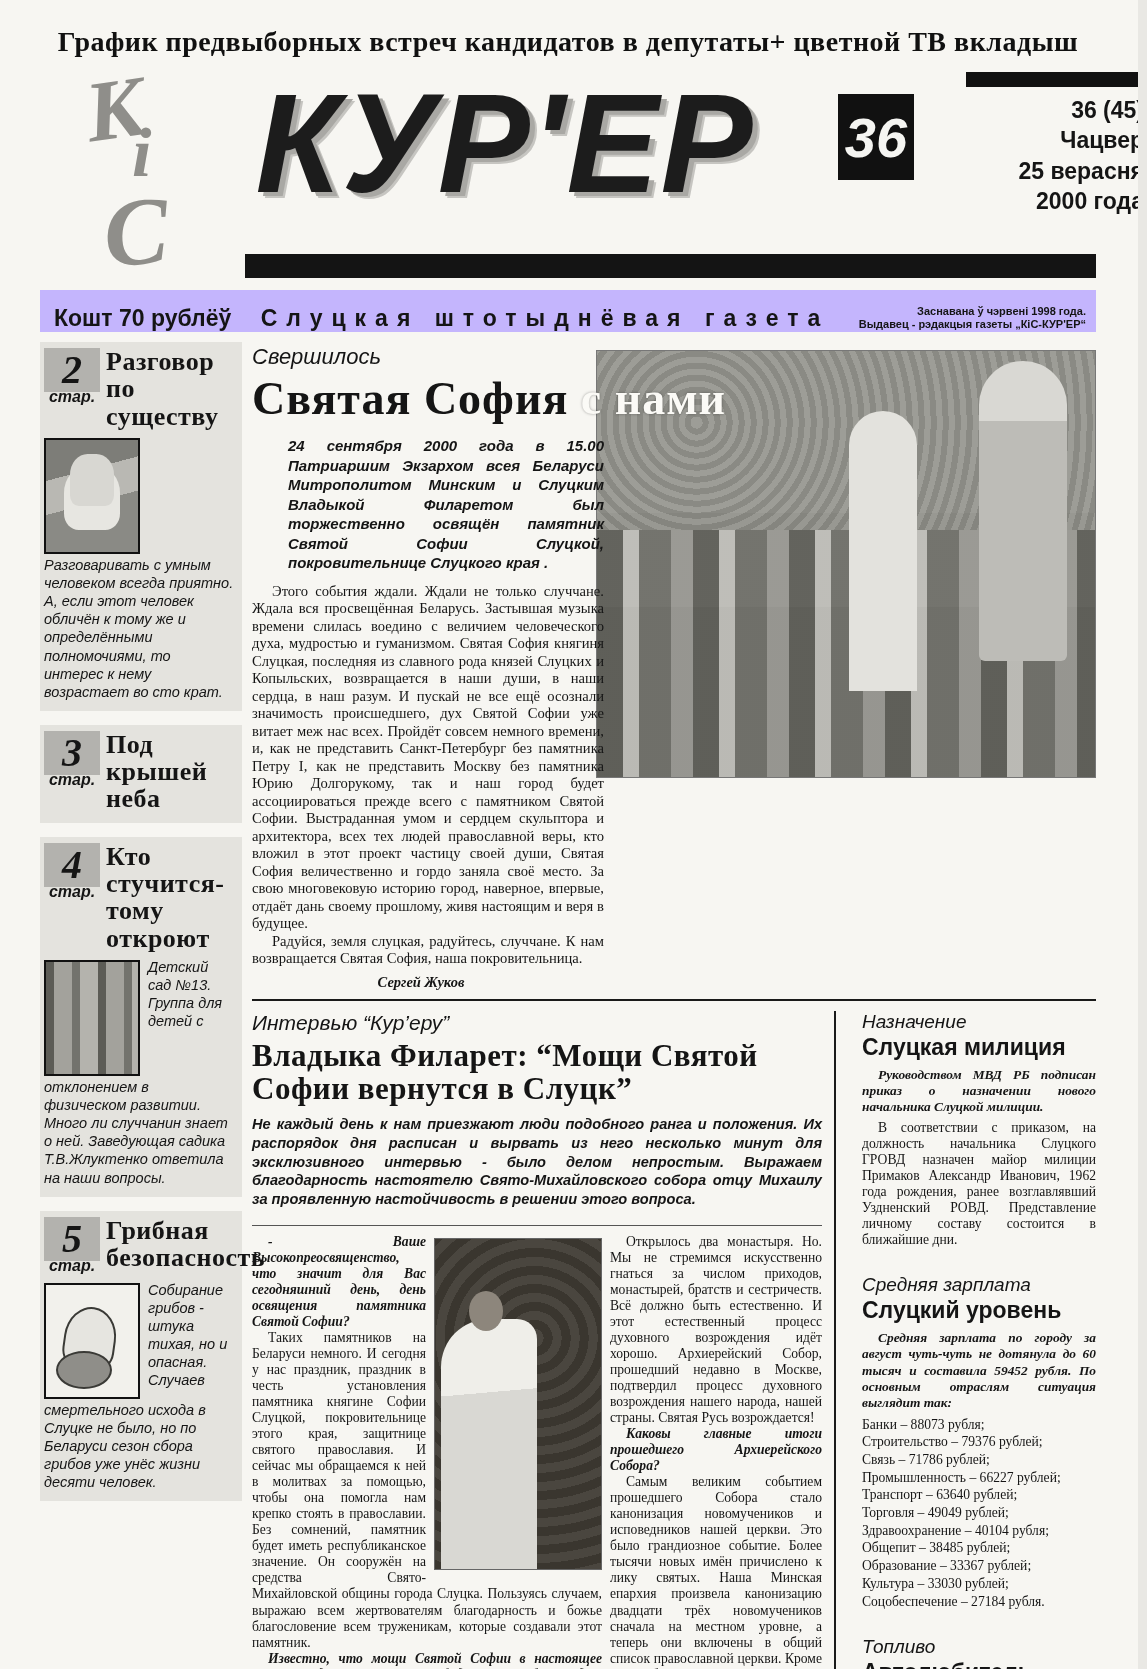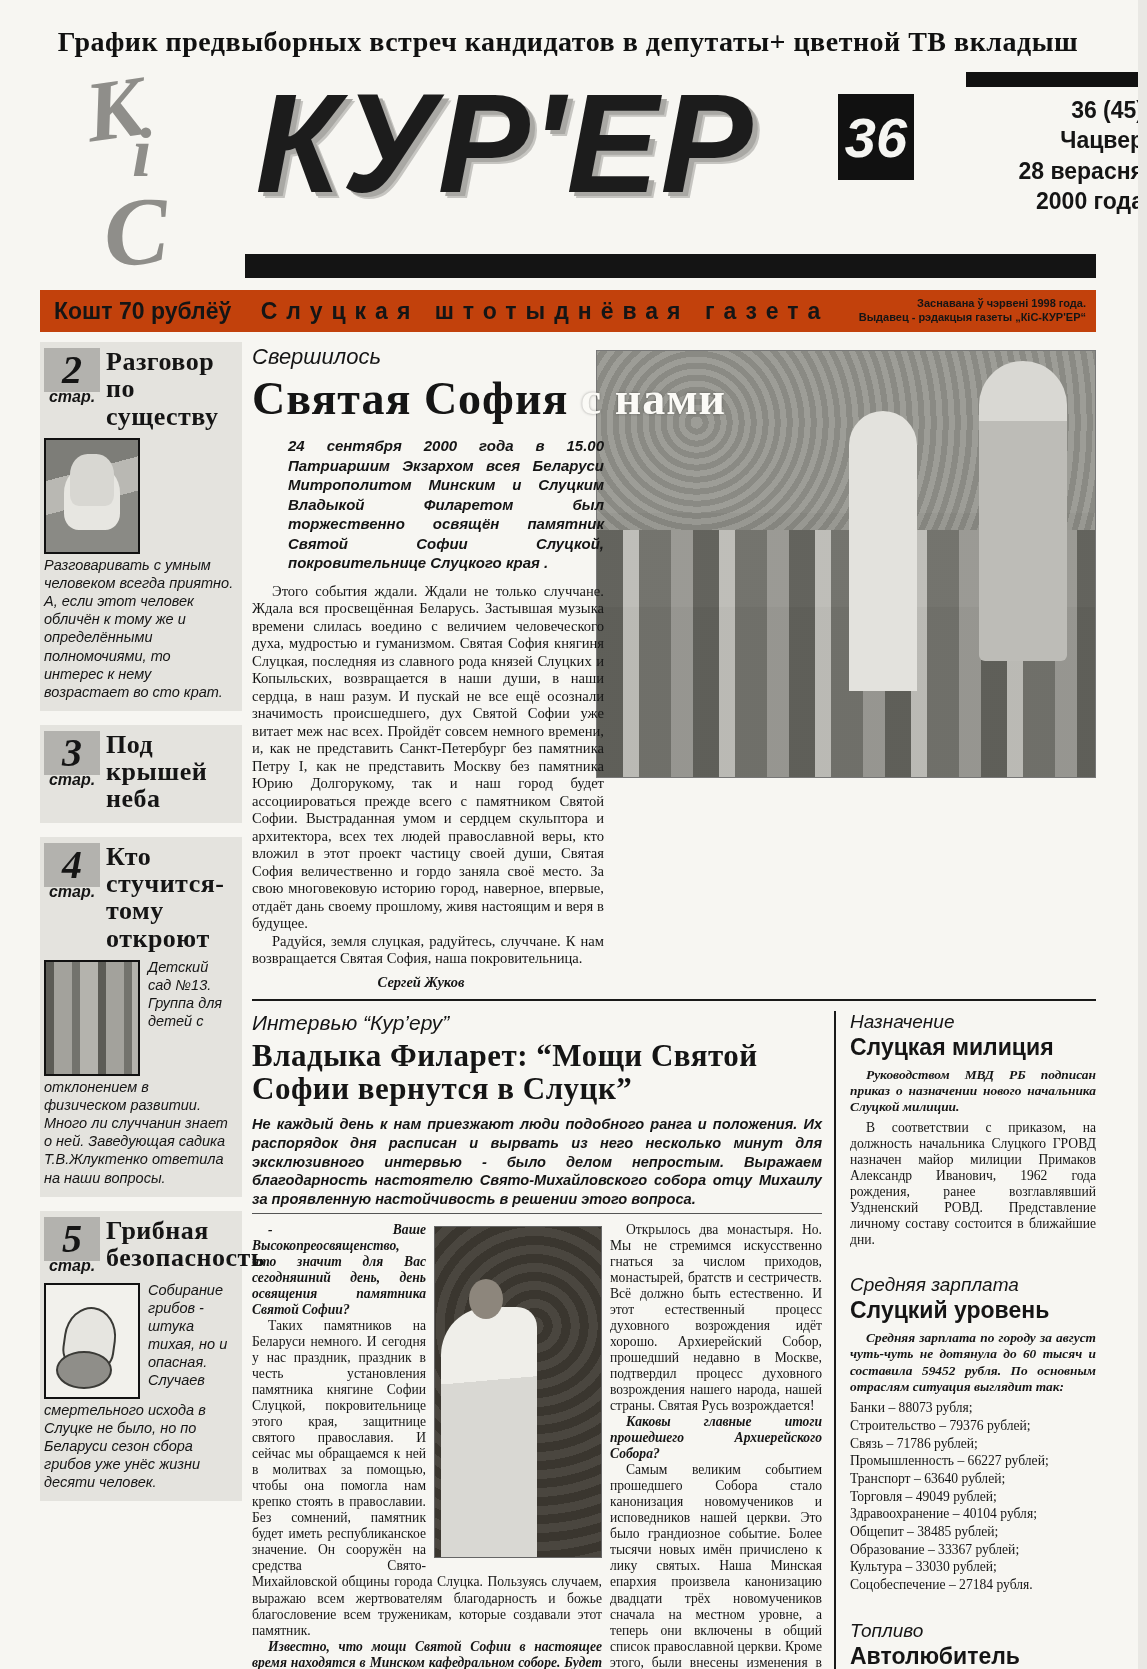--- a/index.html
+++ b/index.html
@@ -17,21 +17,21 @@
   .logo .lk { font-size:86px; left:6px; top:0; transform:rotate(-8deg); }
   .logo .li { font-size:70px; left:52px; top:52px; }
   .logo .ls { font-size:96px; left:24px; top:118px; transform:rotate(-4deg); }
   .mast-title { position:absolute; left:170px; top:0px; width:590px; text-align:center; font-family:"Liberation Sans", sans-serif; font-weight:bold; font-style:italic; font-size:138px; line-height:1.15; letter-spacing:2px; color:#1c1c1c; text-shadow:5px 4px 0 #a9a8a4, 7px 6px 0 #c6c5c1; transform:scaleY(1.02); }
   .issue-num { position:absolute; left:798px; top:30px; width:76px; height:86px; background:#111; color:#f5f5f2; font-family:"Liberation Sans", sans-serif; font-weight:bold; font-style:italic; font-size:56px; display:flex; align-items:center; justify-content:center; }
   .issue-info { position:absolute; left:926px; top:8px; width:178px; text-align:right; font-family:"Liberation Sans", sans-serif; font-weight:bold; font-size:23px; line-height:1.32; }
   .issue-info .bar { height:15px; background:#111; margin-bottom:8px; }
   .mast-rule { margin-left:205px; height:24px; background:#141414; }
 
   
-  .strap { display:flex; align-items:center; background:#c2410c; height:42px; margin-top:12px; padding:0 10px 0 14px; position:relative; z-index:2; }
+  .strap { display:flex; align-items:flex-end; background:#c4b5fd; height:42px; margin-top:12px; padding:0 10px 0 14px; position:relative; z-index:2; }
   .strap-price { font-family:"Liberation Sans", sans-serif; font-size:19px; white-space:nowrap; }
   .strap-price b { font-size:23px; }
   .strap-name { flex:1; text-align:center; font-family:"Liberation Sans", sans-serif; font-weight:bold; font-size:23px; letter-spacing:9px; white-space:nowrap; }
   .strap-founded { font-family:"Liberation Sans", sans-serif; font-weight:bold; font-size:11px; line-height:1.25; text-align:right; white-space:nowrap; }
 
   
   .content { display:flex; margin-top:10px; }
   .sidebar { width:202px; flex:none; }
   .main-right { flex:1; margin-left:10px; }
 
@@ -67,33 +67,33 @@
   .story-headline .white { color:#fbfaf6; text-shadow:0 0 3px rgba(0,0,0,.35); }
   .story-lead { font-family:"Liberation Sans", sans-serif; font-weight:bold; font-style:italic; font-size:15px; line-height:1.3; text-align:justify; margin-bottom:10px;margin-left:36px; }
   .story-body p { font-size:14.6px; line-height:1.2; text-align:justify; text-indent:20px; }
   .story-sig { font-family:"Liberation Serif", serif; font-style:italic; font-weight:bold; font-size:14.5px; text-align:center; margin-top:6px; padding-right:14px; }
 
   
   .bottom-row { display:flex; border-top:2px solid #1a1a1a; margin-top:8px; padding-top:10px; }
   .interview { width:570px; flex:none; }
   .int-kicker { font-family:"Liberation Sans", sans-serif; font-style:italic; font-size:21px; margin-bottom:4px; }
   .int-headline { font-family:"Liberation Serif", serif; font-weight:bold; font-size:31px; line-height:1.08; letter-spacing:.5px; margin-bottom:10px; }
-  .int-lead { font-family:"Liberation Sans", sans-serif; font-weight:bold; font-style:italic; font-size:14.6px; line-height:1.28; text-align:justify; border-bottom:1px solid #555; padding-bottom:4px; margin-bottom:8px; }
+  .int-lead { font-family:"Liberation Sans", sans-serif; font-weight:bold; font-style:italic; font-size:14.6px; line-height:1.28; text-align:justify; border-bottom:1px solid #555; padding-bottom:16px; margin-bottom:8px; }
   .int-cols { display:flex; }
   .int-colA { width:358px; flex:none; padding-right:8px; }
   .int-colB { flex:1; }
   .int-photo { float:right; width:168px; height:332px; border:1px solid #666; margin:4px 0 6px 8px; background:repeating-radial-gradient(circle at 60% 30%, #4a463f 0 9px, #3a362f 9px 18px); position:relative; overflow:hidden; }
   .int-photo .figure { position:absolute; left:6px; bottom:0; width:96px; height:250px; background:linear-gradient(175deg,#efeee9 0 30%,#d9d8d3 30% 100%); border-radius:48px 20px 0 0; }
   .int-photo .face { position:absolute; left:34px; top:52px; width:34px; height:40px; background:#8d867c; border-radius:50%; }
   .interview p, .rc-body p { font-size:13.6px; line-height:1.18; text-align:justify; text-indent:16px; }
   .interview p.q { font-style:italic;font-weight:bold; }
 
   
   .right-col { flex:1; border-left:2px solid #1a1a1a; margin-left:12px; padding-left:14px; }
-  .rc-section { margin-bottom:26px; }
+  .rc-section { margin-bottom:26px;margin-left:12px; }
   .rc-kicker { font-family:"Liberation Sans", sans-serif; font-style:italic; font-size:19px; margin-bottom:2px; }
   .rc-title { font-family:"Liberation Sans", sans-serif; font-weight:bold; font-size:23px; line-height:1.05; margin-bottom:8px; }
   .rc-lead { font-family:"Liberation Serif", serif; font-weight:bold; font-style:italic; font-size:13.4px; line-height:1.22; text-align:justify; text-indent:16px; margin-bottom:4px; }
   .rc-body p { margin-bottom:2px; }
   .rc-list div { font-size:13.6px; line-height:1.3; }
 </style>
 </head>
 <body>
 
 <div class="page">
@@ -105,21 +105,21 @@
       <span class="lk">К</span>
       <span class="li">і</span>
       <span class="ls">С</span>
     </div>
     <div class="mast-title">КУР'ЕР</div>
     <div class="issue-num">36</div>
     <div class="issue-info">
       <div class="bar"></div>
       <div>36 (45)</div>
       <div>Чацвер</div>
-      <div>28 верасня</div>
+      <div>25 верасня</div>
       <div>2000 года</div>
     </div>
   </div>
   <div class="mast-rule"></div>
 
   <div class="strap">
     <div class="strap-price"><b>Кошт 70 рублёў</b></div>
     <div class="strap-name">Слуцкая штотыднёвая газета</div>
     <div class="strap-founded">
       <div>Заснавана ў чэрвені 1998 года.</div>

